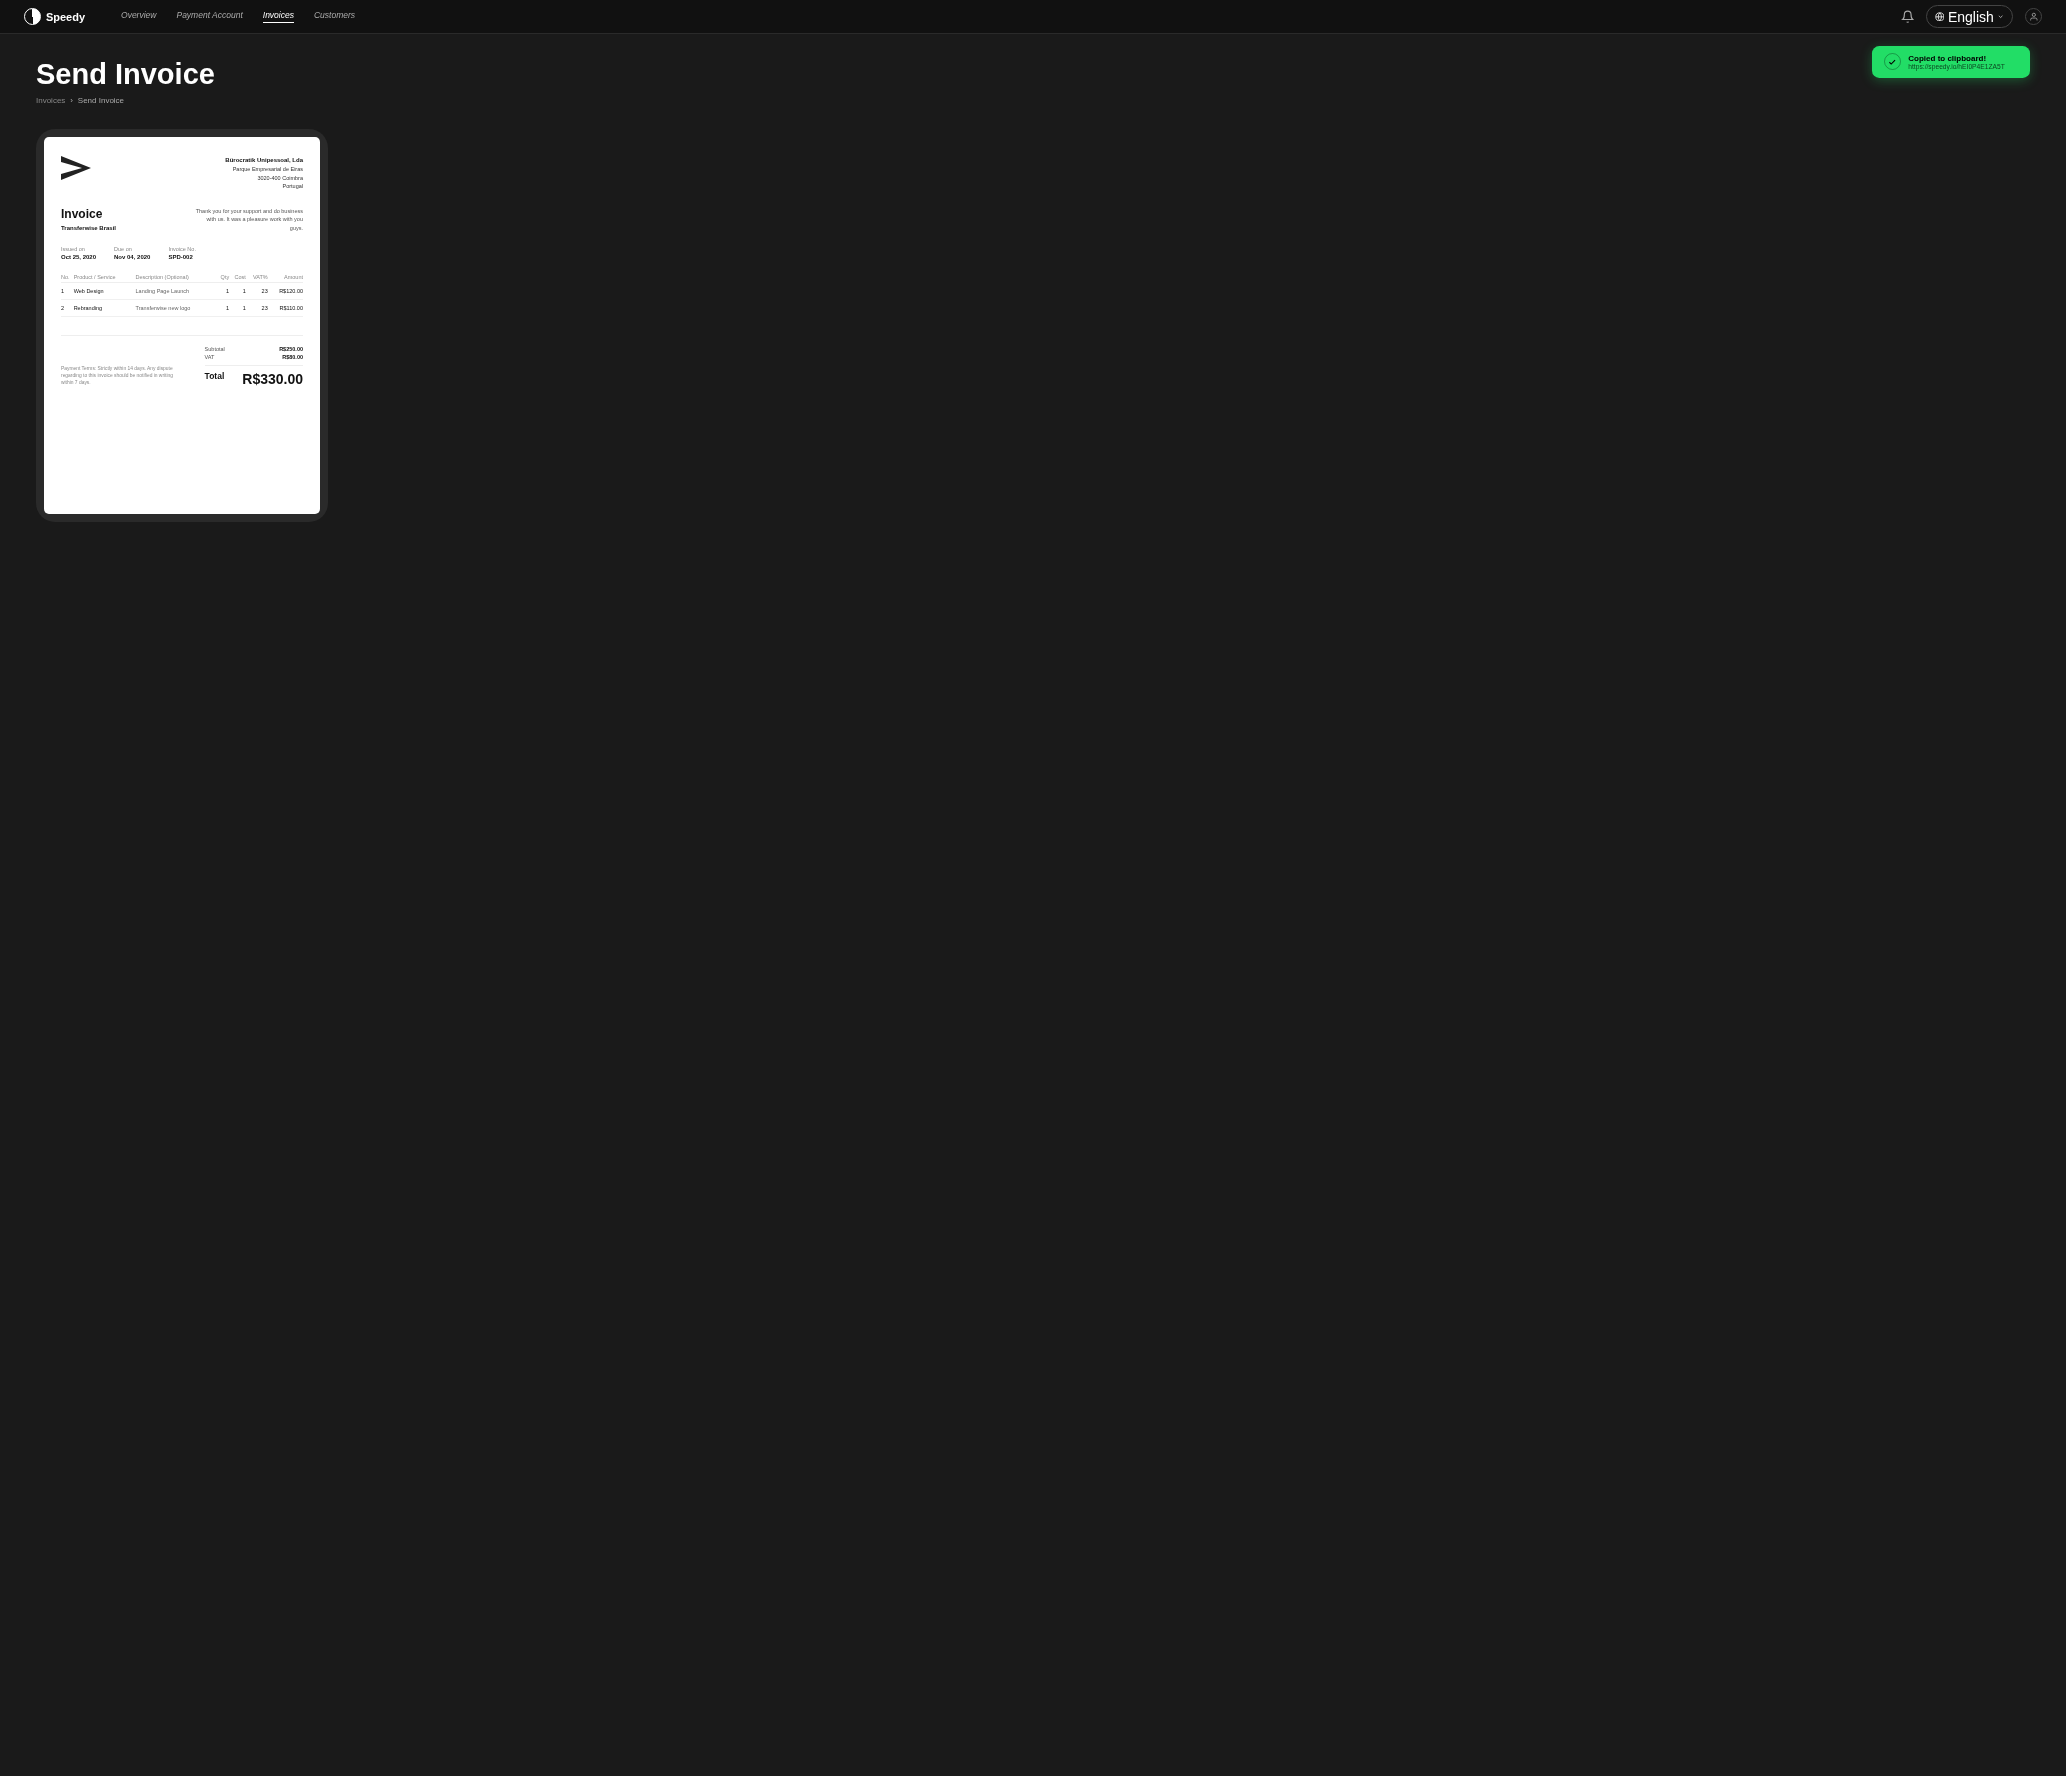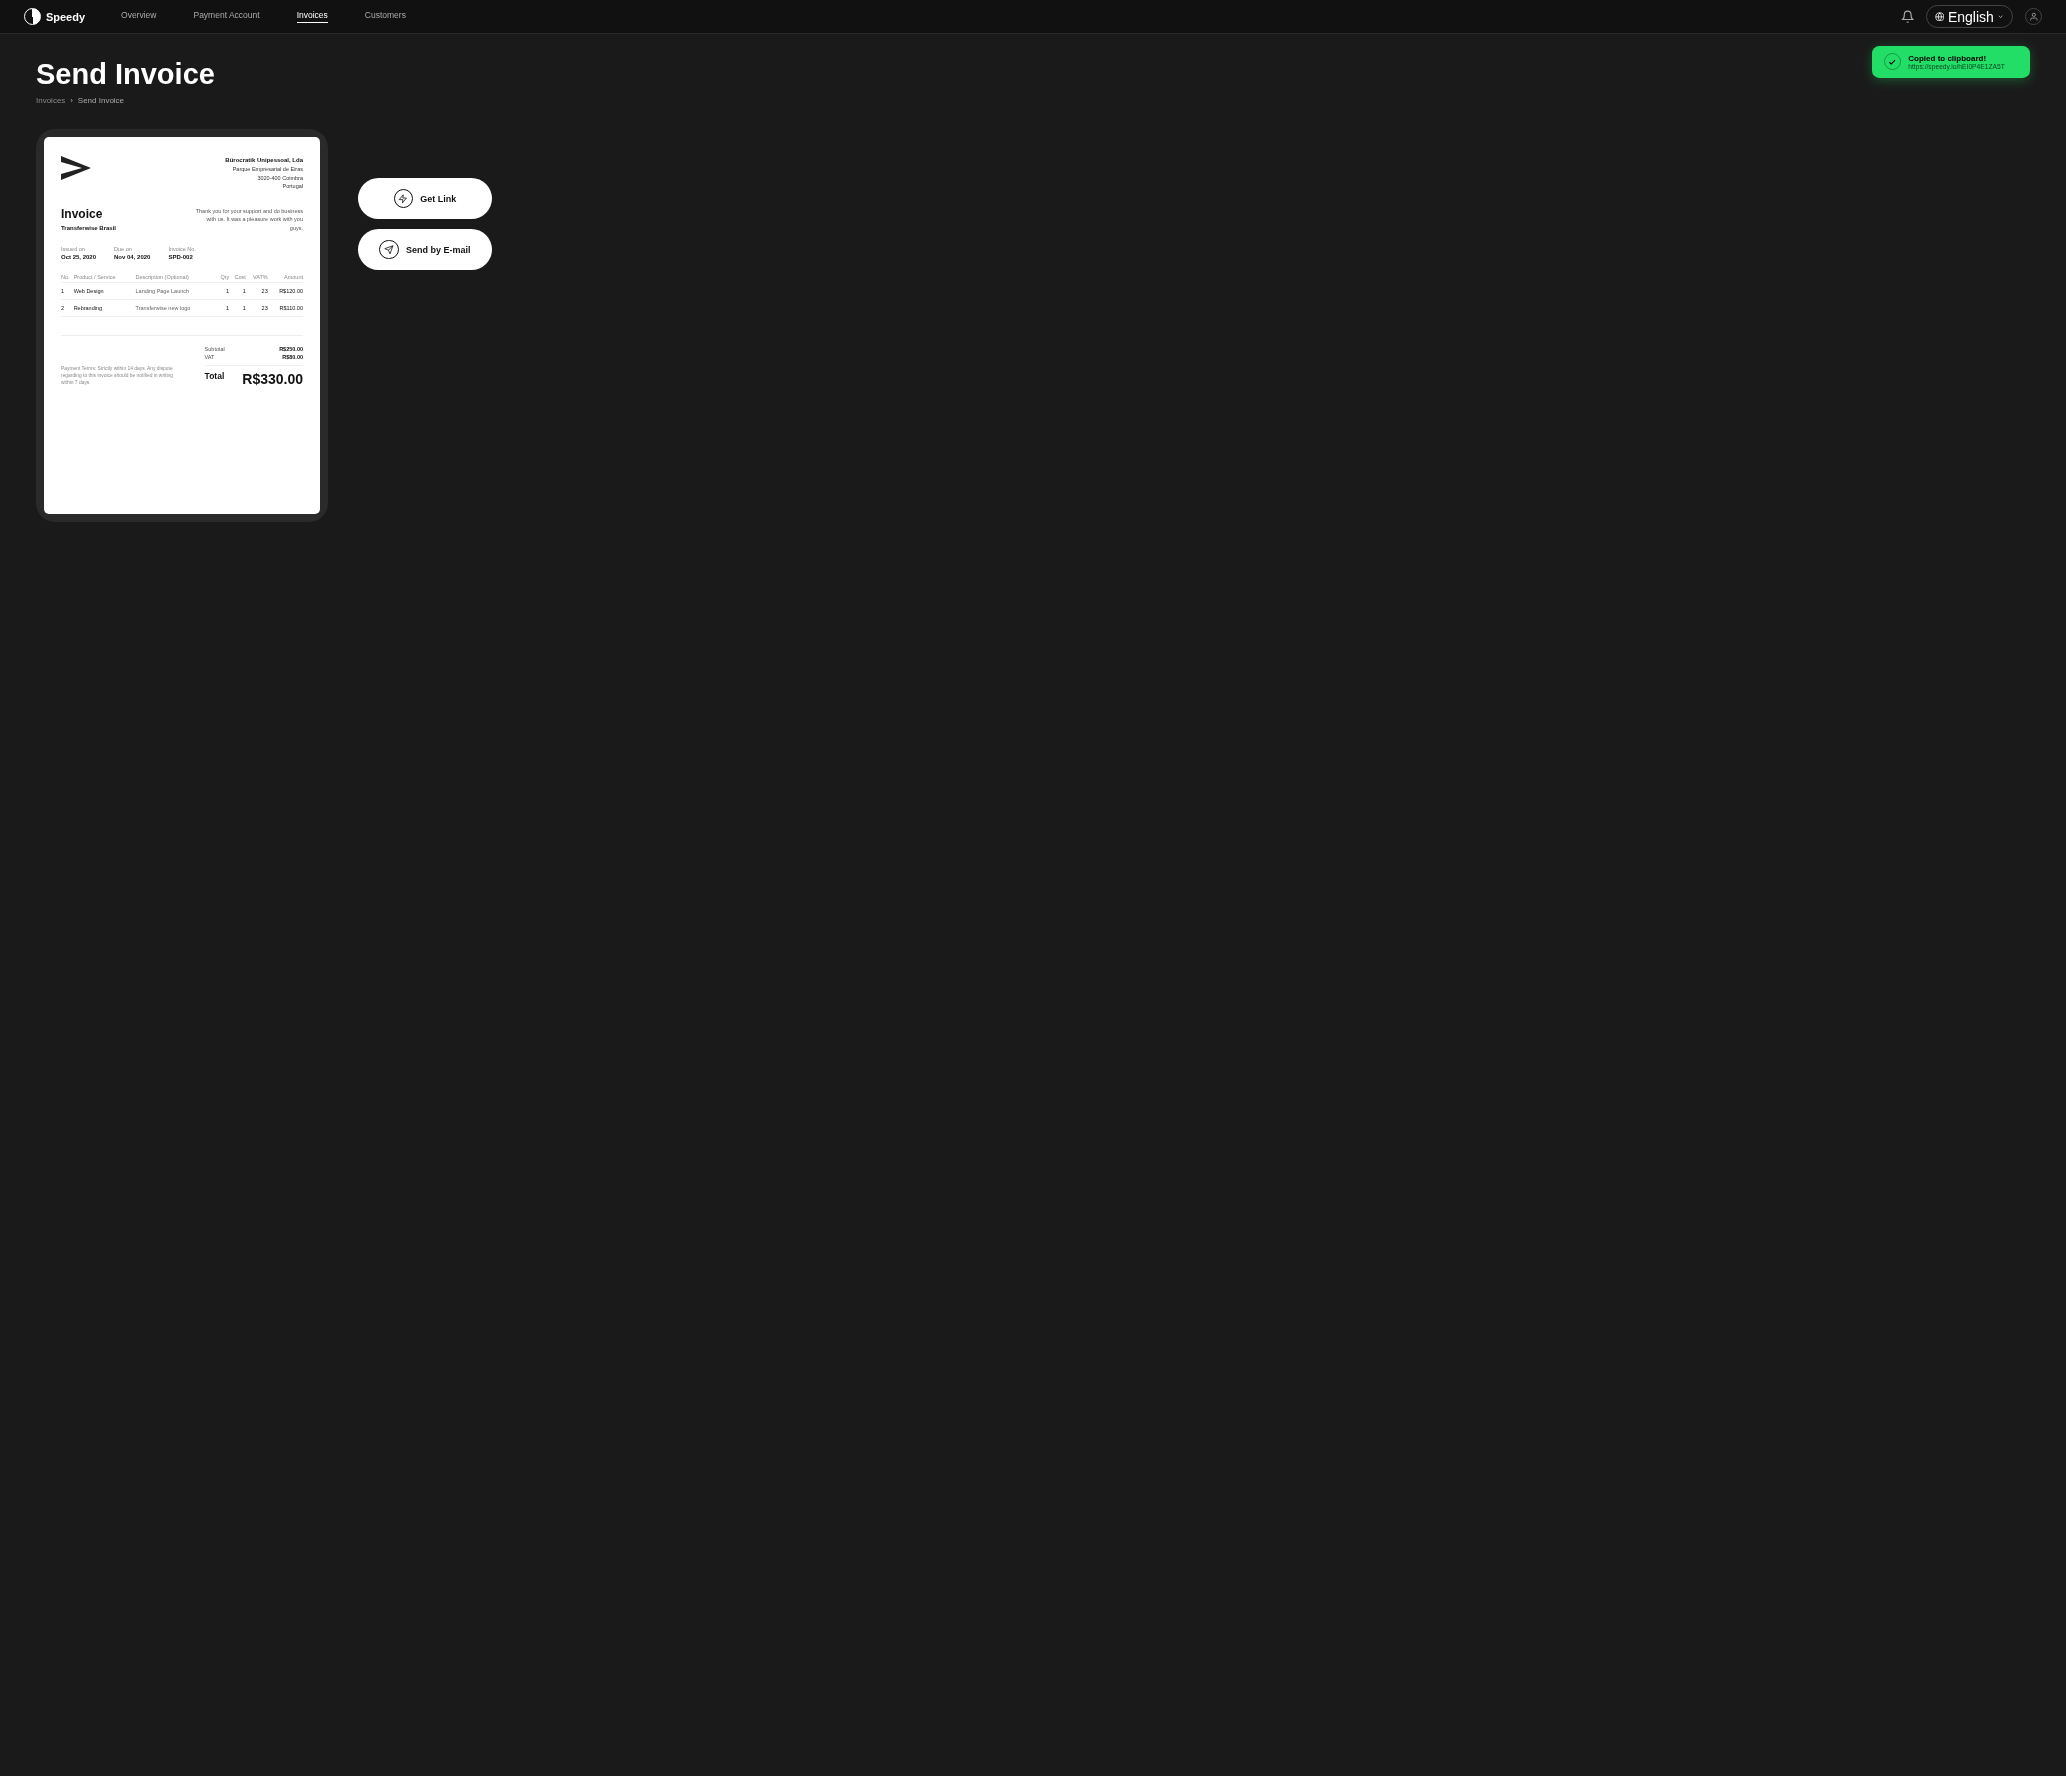--- a/index.html
+++ b/index.html
@@ -34,22 +34,23 @@
       width: 17px;
       height: 17px;
       border-radius: 50%;
       background: conic-gradient(#fff 0deg 180deg, #111 180deg 360deg);
       border: 1.2px solid #fff;
       flex-shrink: 0;
     }
     .nav-links {
       display: flex;
       align-items: flex-start;
-      gap: 37px;
+      gap: 20px;
       flex: 1;
+      font-style: italic;
     }
     .nav-link {
       color: #aaa;
       text-decoration: none;
       font-size: 8.5px;
       padding-bottom: 1.2px;
       border-bottom: 1.2px solid transparent;
       cursor: pointer;
     }
     .nav-link.active {
@@ -510,35 +511,16 @@
             <div class="total-row">
               <span class="label">Total</span>
               <span class="val">R$330.00</span>
             </div>
           </div>
         </div>
 
       </div>
     </div>
 
-    <div class="action-buttons">
-      <button class="action-btn">
-        <div class="btn-icon">
-          <svg viewBox="0 0 24 24" fill="none" stroke="#111" stroke-width="2" width="9.7" height="9.7">
-            <polygon points="13 2 3 14 12 14 11 22 21 10 12 10 13 2"></polygon>
-          </svg>
-        </div>
-        <span>Get Link</span>
-      </button>
-      <button class="action-btn">
-        <div class="btn-icon">
-          <svg viewBox="0 0 24 24" fill="none" stroke="#111" stroke-width="2" width="9.7" height="9.7">
-            <line x1="22" y1="2" x2="11" y2="13"></line>
-            <polygon points="22 2 15 22 11 13 2 9 22 2"></polygon>
-          </svg>
-        </div>
-        <span>Send by E-mail</span>
-      </button>
-    </div>
 
   </div>
 </div>
 
 
 </body></html>

